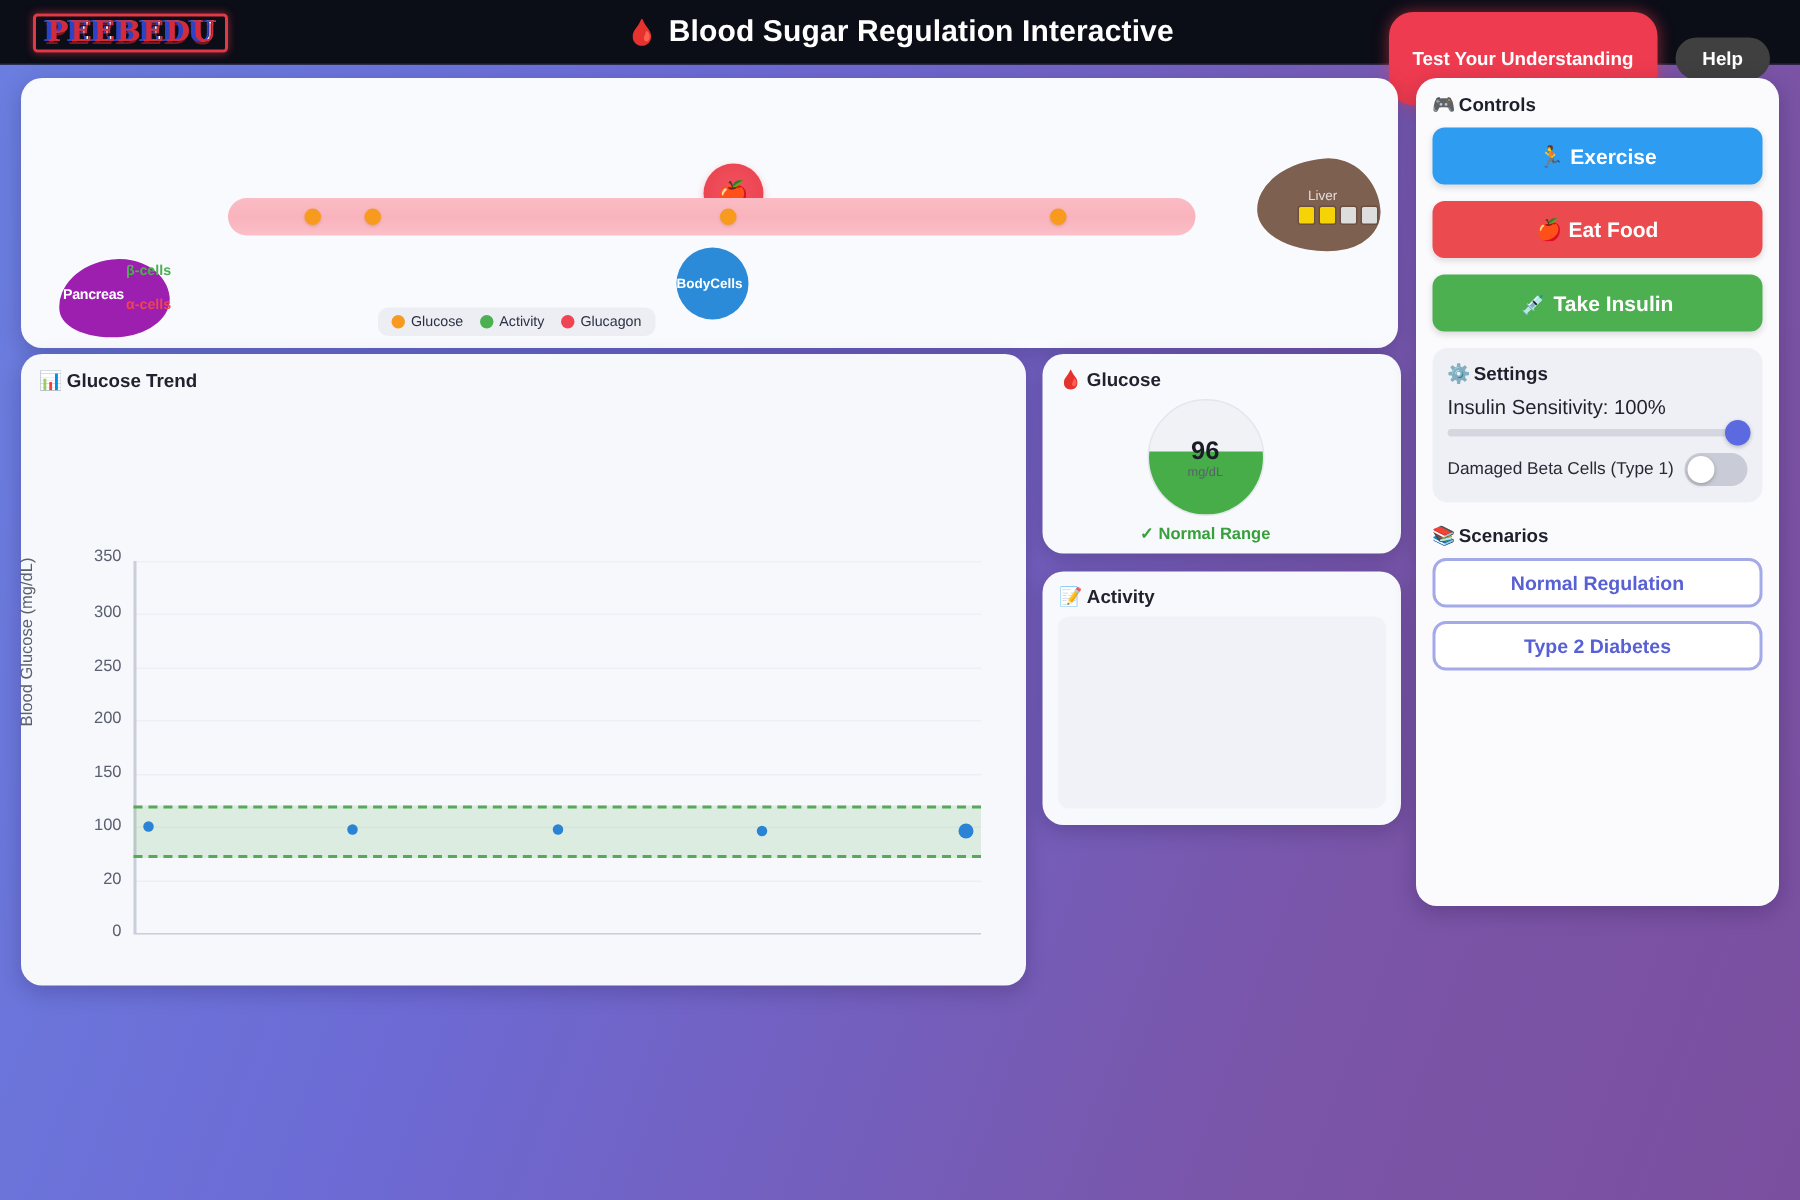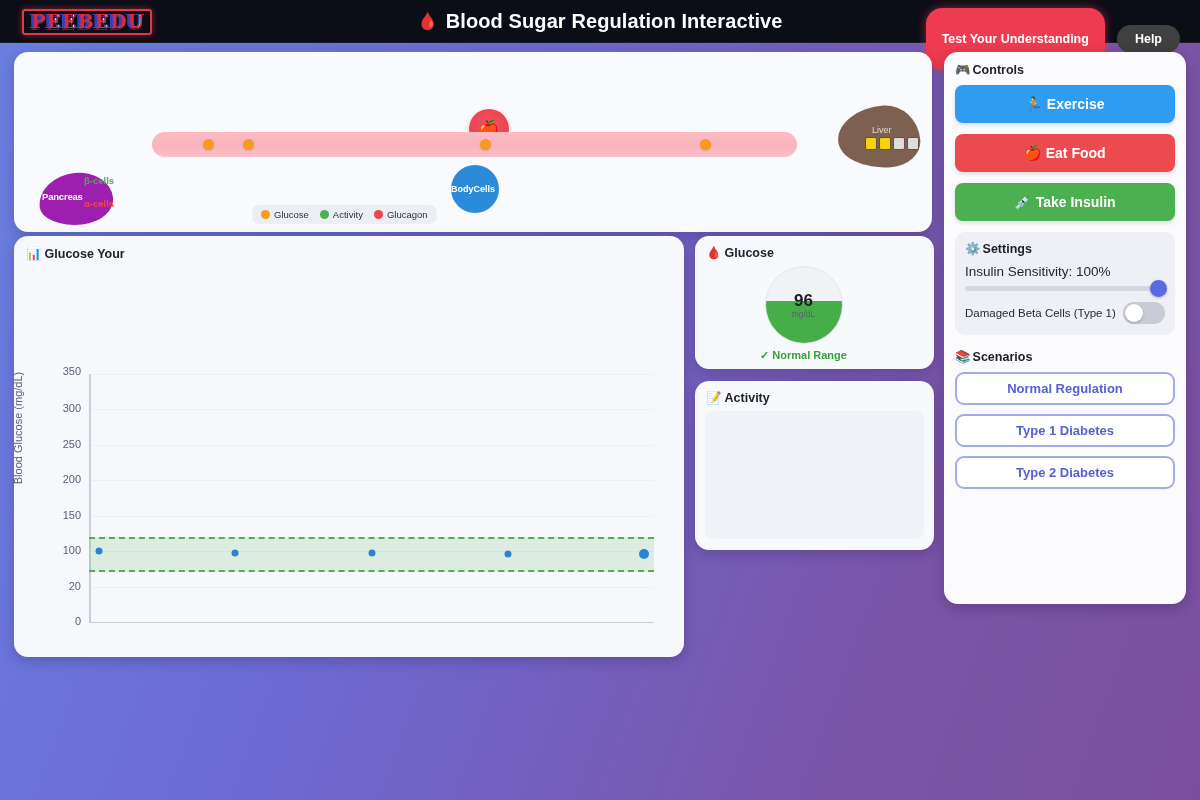--- a/index.html
+++ b/index.html
@@ -362,21 +362,21 @@
         <div class="li">
           <span class="sw" style="background: rgb(239, 68, 82);"></span>
           <span>Glucagon</span>
         </div>
       </div>
   </div>
 
   <div class="card chartcard">
     <div class="card-title">
       <span>📊</span>
-      <span>Glucose Your</span>
+      <span>Glucose Trend</span>
     </div>
     <div class="plot" id="plot">
       <div class="ylabel">Blood Glucose (mg/dL)</div>
     <div class="gridline" style="left: 75px; width: 565px; top: 358px;"></div>
         <div class="ytick" style="top: 358px; right: 603px;">0</div>
         <div class="gridline" style="left: 75px; width: 565px; top: 322.571px;"></div>
         <div class="ytick" style="top: 322.571px; right: 603px;">20</div>
         <div class="gridline" style="left: 75px; width: 565px; top: 287.143px;"></div>
         <div class="ytick" style="top: 287.143px; right: 603px;">100</div>
         <div class="gridline" style="left: 75px; width: 565px; top: 251.714px;"></div>
@@ -451,18 +451,17 @@
         </div>
       </div>
     </div>
 
     <div class="sec-title" style="margin-top:14px">
       <span>📚</span>
       <span>Scenarios</span>
     </div>
     <div id="scen-buttons">
         <button class="scen-btn">Normal Regulation</button>
-        <button class="scen-btn">Type 1 Diabetes</button>
         <button class="scen-btn">Type 2 Diabetes</button>
       </div>
   </div>
 
 </div>
 
 </body></html>

